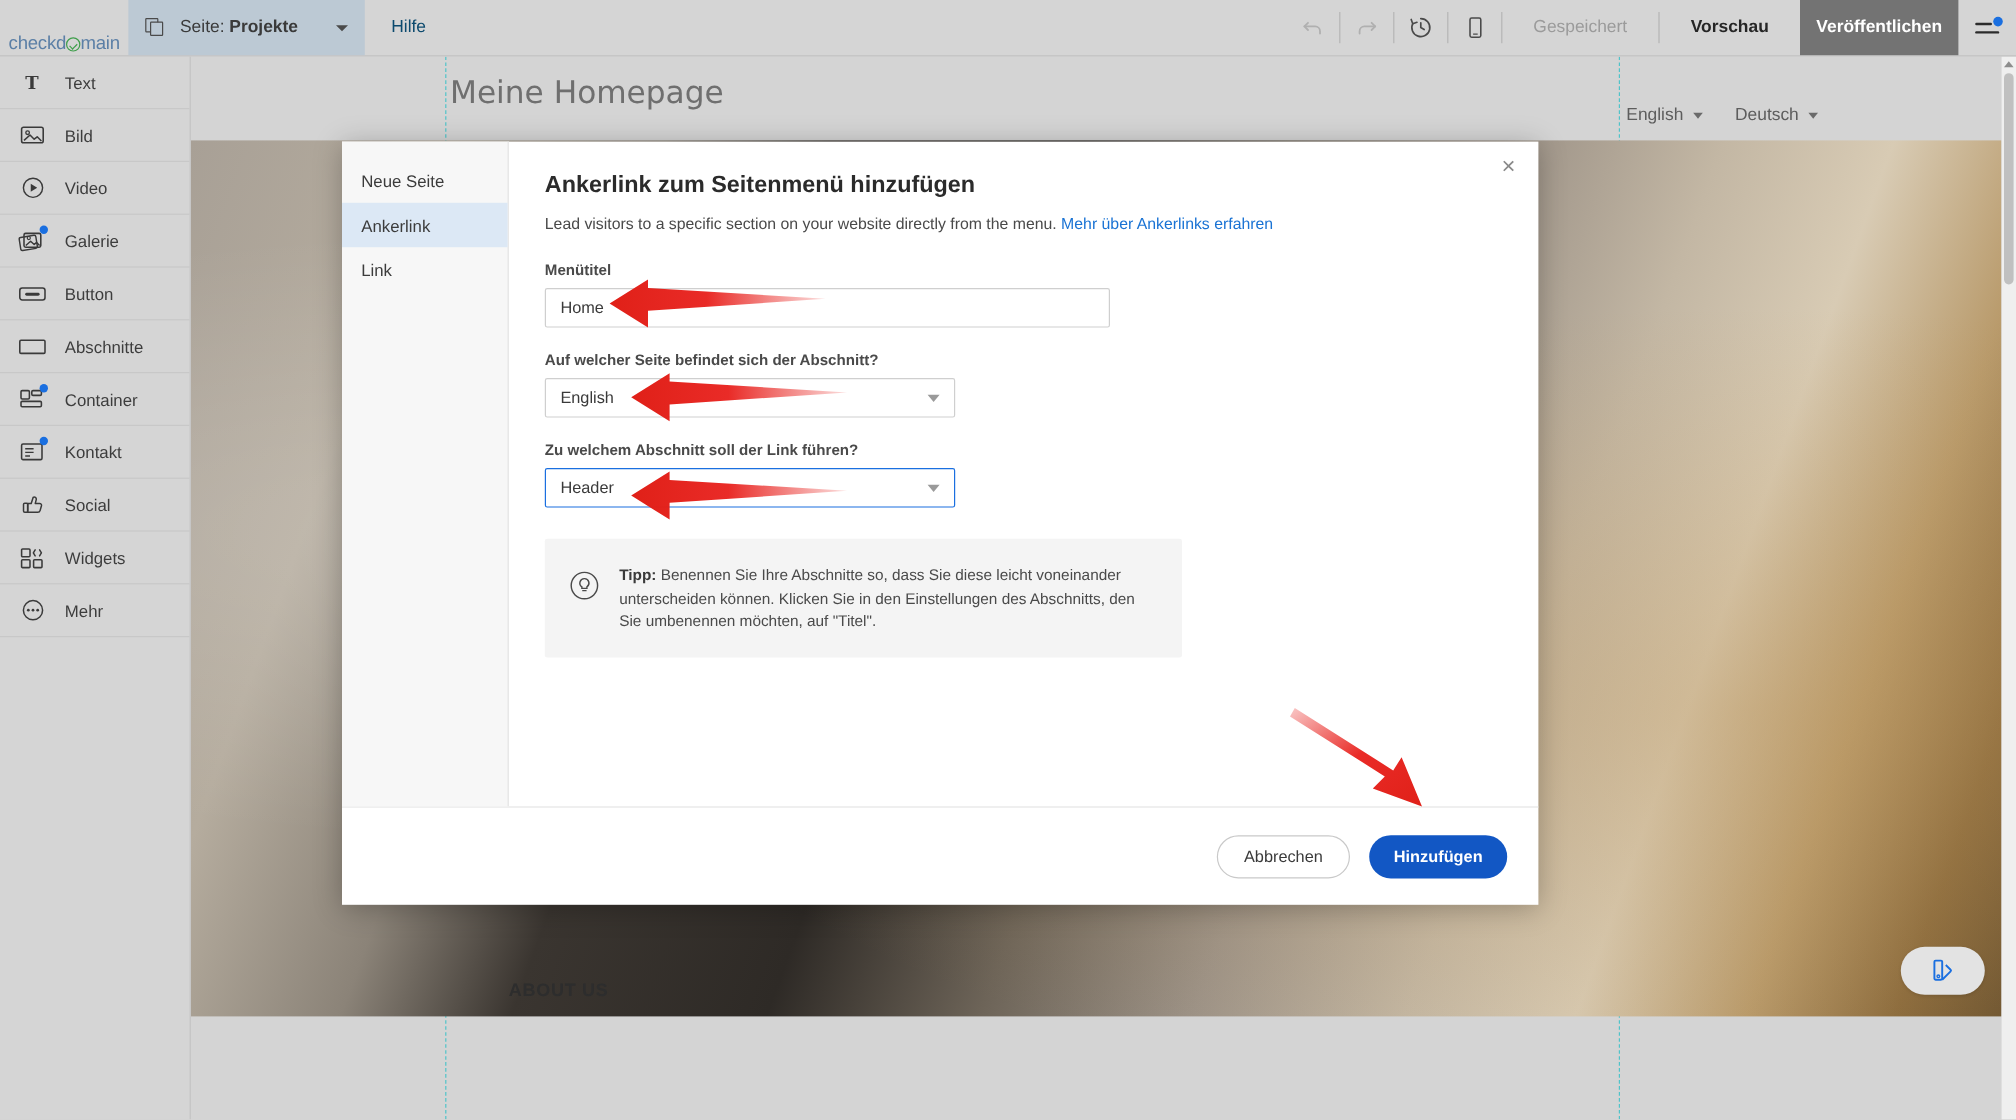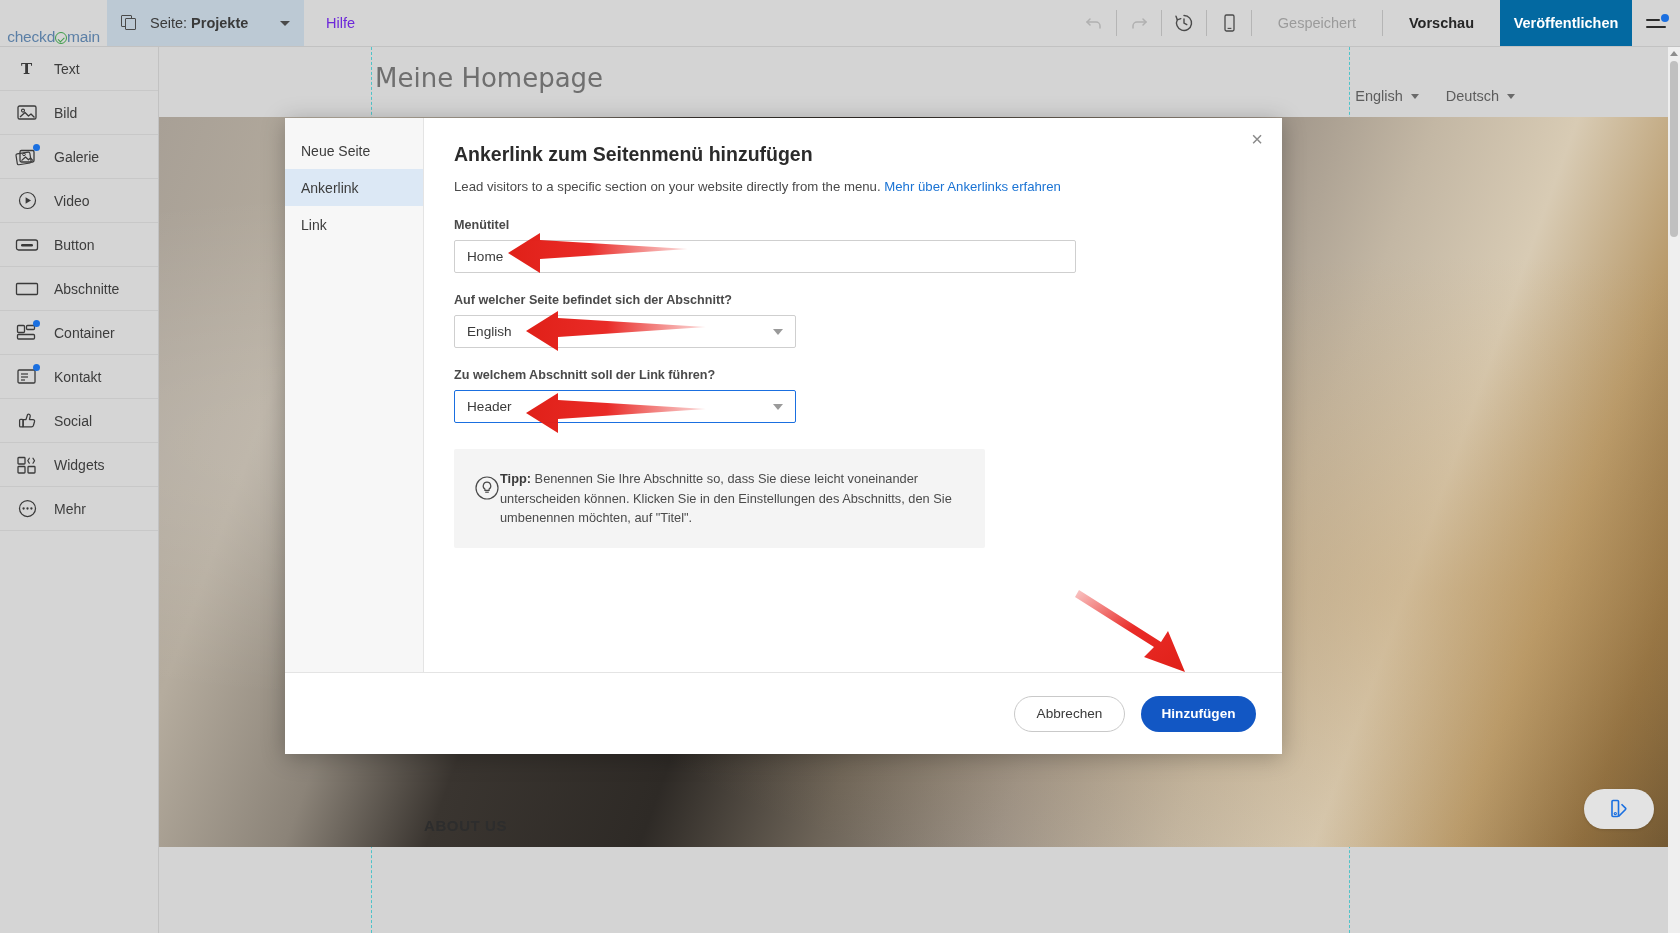--- a/index.html
+++ b/index.html
@@ -43,38 +43,38 @@
   .page-select .pg-icon i.b1 { left: 0; top: 0; width: 11px; height: 12px; }
   .page-select .pg-icon i.b2 { left: 4px; top: 3px; width: 11px; height: 12px; background: #bcc9d4; }
   .page-select .pg-label { font-size: 14.5px; color: #3a3a3a; flex: 1; white-space: nowrap; }
   .page-select .pg-label b { font-weight: 700; }
   .caret-dn {
     width: 0; height: 0; border-left: 5px solid transparent; border-right: 5px solid transparent;
     border-top: 5px solid #4a4a4a;
   }
   .help-btn {
     display: flex; align-items: center; padding: 0 22px; font-size: 14.5px;
-    color: #6d28d9; cursor: pointer;
+    color: #0c4a6e; cursor: pointer;
   }
   .topbar-spacer { flex: 1; }
   .tb-tools { display: flex; align-items: center; gap: 0; }
   .tb-icon {
     width: 44px; height: 47px; display: flex; align-items: center; justify-content: center;
     cursor: pointer;
   }
   .tb-sep { width: 1px; height: 26px; background: #b5b5b5; align-self: center; }
   .saved-label {
     padding: 0 26px; font-size: 14.5px; color: #9b9b9b; display: flex; align-items: center;
   }
   .preview-btn {
     padding: 0 26px; font-size: 14.5px; color: #262626; font-weight: 700;
     display: flex; align-items: center; cursor: pointer;
   }
   .publish-btn {
-    width: 132px; background: #0369a1; color: #fff; font-size: 14.5px; font-weight: 700;
+    width: 132px; background: #737373; color: #fff; font-size: 14.5px; font-weight: 700;
     display: flex; align-items: center; justify-content: center; cursor: pointer;
   }
   .menu-btn {
     width: 48px; display: flex; align-items: center; justify-content: center;
     position: relative; cursor: pointer;
   }
   .menu-btn .ln { width: 20px; height: 2px; background: #2b2b2b; border-radius: 1px; }
   .menu-btn .ln.top { position: absolute; top: 19px; left: 14px; width: 14px; }
   .menu-btn .ln.bot { position: absolute; top: 26px; left: 14px; width: 20px; }
   .menu-btn .dot {
@@ -188,39 +188,39 @@
   .nav-item.active { background: #dce8f5; }
   .modal-main { flex: 1; padding: 25px 26px 0 30px; position: relative; }
   .modal-h1 {
     font-size: 19.5px; font-weight: 700; color: #2b2b2b; margin: 0 0 12px 0;
   }
   .modal-sub { font-size: 13.2px; color: #4a4a4a; margin: 0 0 22px 0; line-height: 1.4; }
   .modal-sub a { color: #1a73d4; text-decoration: none; }
   .fld { margin-bottom: 20px; }
   .fld-label { font-size: 12.6px; font-weight: 700; color: #4a4a4a; margin-bottom: 8px; }
   .text-input {
-    width: 622px; height: 33px; border: 1px solid #cfcfcf; border-radius: 2px;
+    width: 471px; height: 33px; border: 1px solid #cfcfcf; border-radius: 2px;
     padding: 0 12px; font-size: 13.6px; color: #3a3a3a;
     font-family: "Liberation Sans", sans-serif; background: #fff; outline: none;
   }
   .sel-wrap { position: relative; width: 342px; }
   .sel-box {
     width: 342px; height: 33px; border: 1px solid #cfcfcf; border-radius: 2px;
     display: flex; align-items: center; padding: 0 12px; font-size: 13.6px;
     color: #3a3a3a; background: #fff; cursor: pointer;
   }
   .sel-box.focused { border: 1.6px solid #1a6fe0; }
   .sel-arrow {
     position: absolute; right: 13px; top: 14px;
     width: 0; height: 0; border-left: 5px solid transparent; border-right: 5px solid transparent;
     border-top: 6px solid #9a9a9a;
   }
   .tipbox {
     width: 531px; margin-top: 26px; background: #f4f4f4; border-radius: 2px;
-    display: flex; padding: 20px 22px 20px 20px;
+    display: flex; gap: 16px; padding: 20px 22px 20px 20px;
   }
   .tip-ico { width: 26px; height: 26px; flex: none; margin-top: 6px; }
   .tip-text { font-size: 12.8px; color: #4a4a4a; line-height: 1.52; }
   .tip-text b { font-weight: 700; color: #3a3a3a; }
   .modal-close {
     position: absolute; right: 12px; top: 8px; width: 26px; height: 26px;
     display: flex; align-items: center; justify-content: center;
     font-size: 20px; color: #8a8a8a; cursor: pointer; line-height: 1; z-index: 3;
   }
   .modal-footer {
@@ -334,39 +334,39 @@
           <rect x="2" y="3" width="18" height="13" rx="1.6" fill="none" stroke="#3a3a3a" stroke-width="1.3"></rect>
           <circle cx="7" cy="7.6" r="1.5" fill="none" stroke="#3a3a3a" stroke-width="1.1"></circle>
           <path d="M4 14 L9 9.5 L12.5 13 L15 11 L18.5 14.5" fill="none" stroke="#3a3a3a" stroke-width="1.3" stroke-linejoin="round"></path>
         </svg>
       </span>
       <span class="si-label">Bild</span>
     </div>
 
     <div class="side-item">
       <span class="si-ico">
+        <svg width="21" height="21" viewBox="0 0 21 21">
+          <circle cx="10.5" cy="10.5" r="8" fill="none" stroke="#3a3a3a" stroke-width="1.2"></circle>
+          <path d="M8.6 7.2 L14 10.5 L8.6 13.8 Z" fill="#3a3a3a"></path>
+        </svg>
+      </span>
+      <span class="si-label">Video</span>
+    </div>
+
+    <div class="side-item">
+      <span class="si-ico">
         <svg width="24" height="20" viewBox="0 0 24 20">
           <rect x="1.5" y="6" width="14" height="11" rx="1.4" fill="none" stroke="#3a3a3a" stroke-width="1.2" transform="rotate(-9 8 11)"></rect>
           <rect x="5" y="3.5" width="14" height="11.5" rx="1.4" fill="none" stroke="#3a3a3a" stroke-width="1.3"></rect>
           <circle cx="9" cy="7.4" r="1.3" fill="none" stroke="#3a3a3a" stroke-width="1"></circle>
           <path d="M6.5 13.6 L10.5 10 L13.5 12.8 L15.5 11 L18 13.6" fill="none" stroke="#3a3a3a" stroke-width="1.2" stroke-linejoin="round"></path>
         </svg>
         <span class="badge-dot"></span>
       </span>
       <span class="si-label">Galerie</span>
-    </div>
-
-    <div class="side-item">
-      <span class="si-ico">
-        <svg width="21" height="21" viewBox="0 0 21 21">
-          <circle cx="10.5" cy="10.5" r="8" fill="none" stroke="#3a3a3a" stroke-width="1.2"></circle>
-          <path d="M8.6 7.2 L14 10.5 L8.6 13.8 Z" fill="#3a3a3a"></path>
-        </svg>
-      </span>
-      <span class="si-label">Video</span>
     </div>
 
     <div class="side-item">
       <span class="si-ico">
         <svg width="24" height="16" viewBox="0 0 24 16">
           <rect x="1.5" y="3" width="21" height="10" rx="2" fill="none" stroke="#3a3a3a" stroke-width="1.3"></rect>
           <rect x="6" y="7" width="12" height="2.4" rx="1.2" fill="#3a3a3a"></rect>
         </svg>
       </span>
       <span class="si-label">Button</span>

